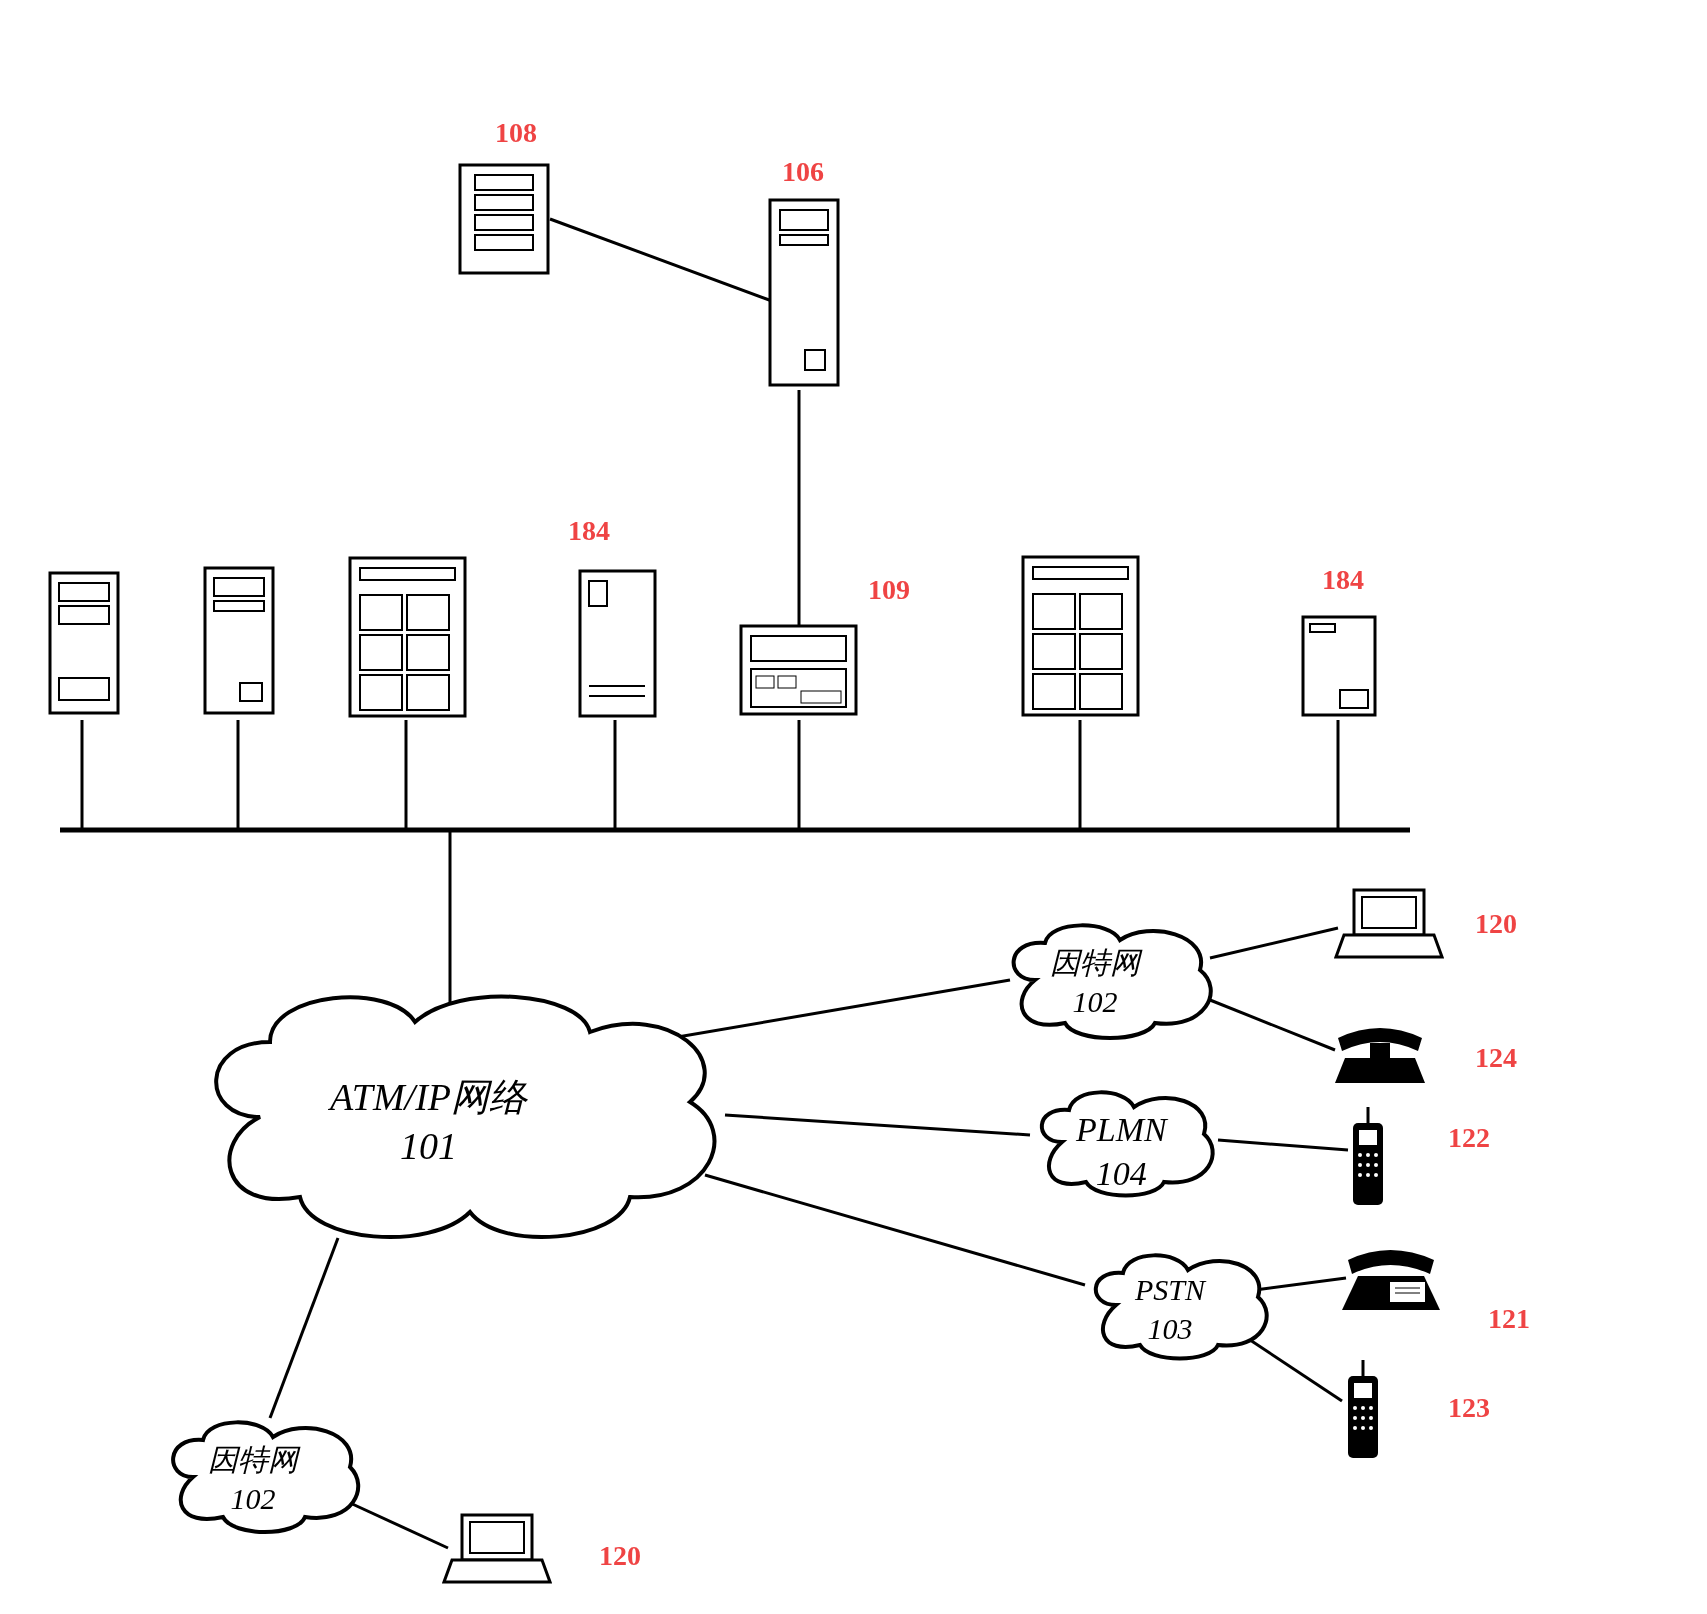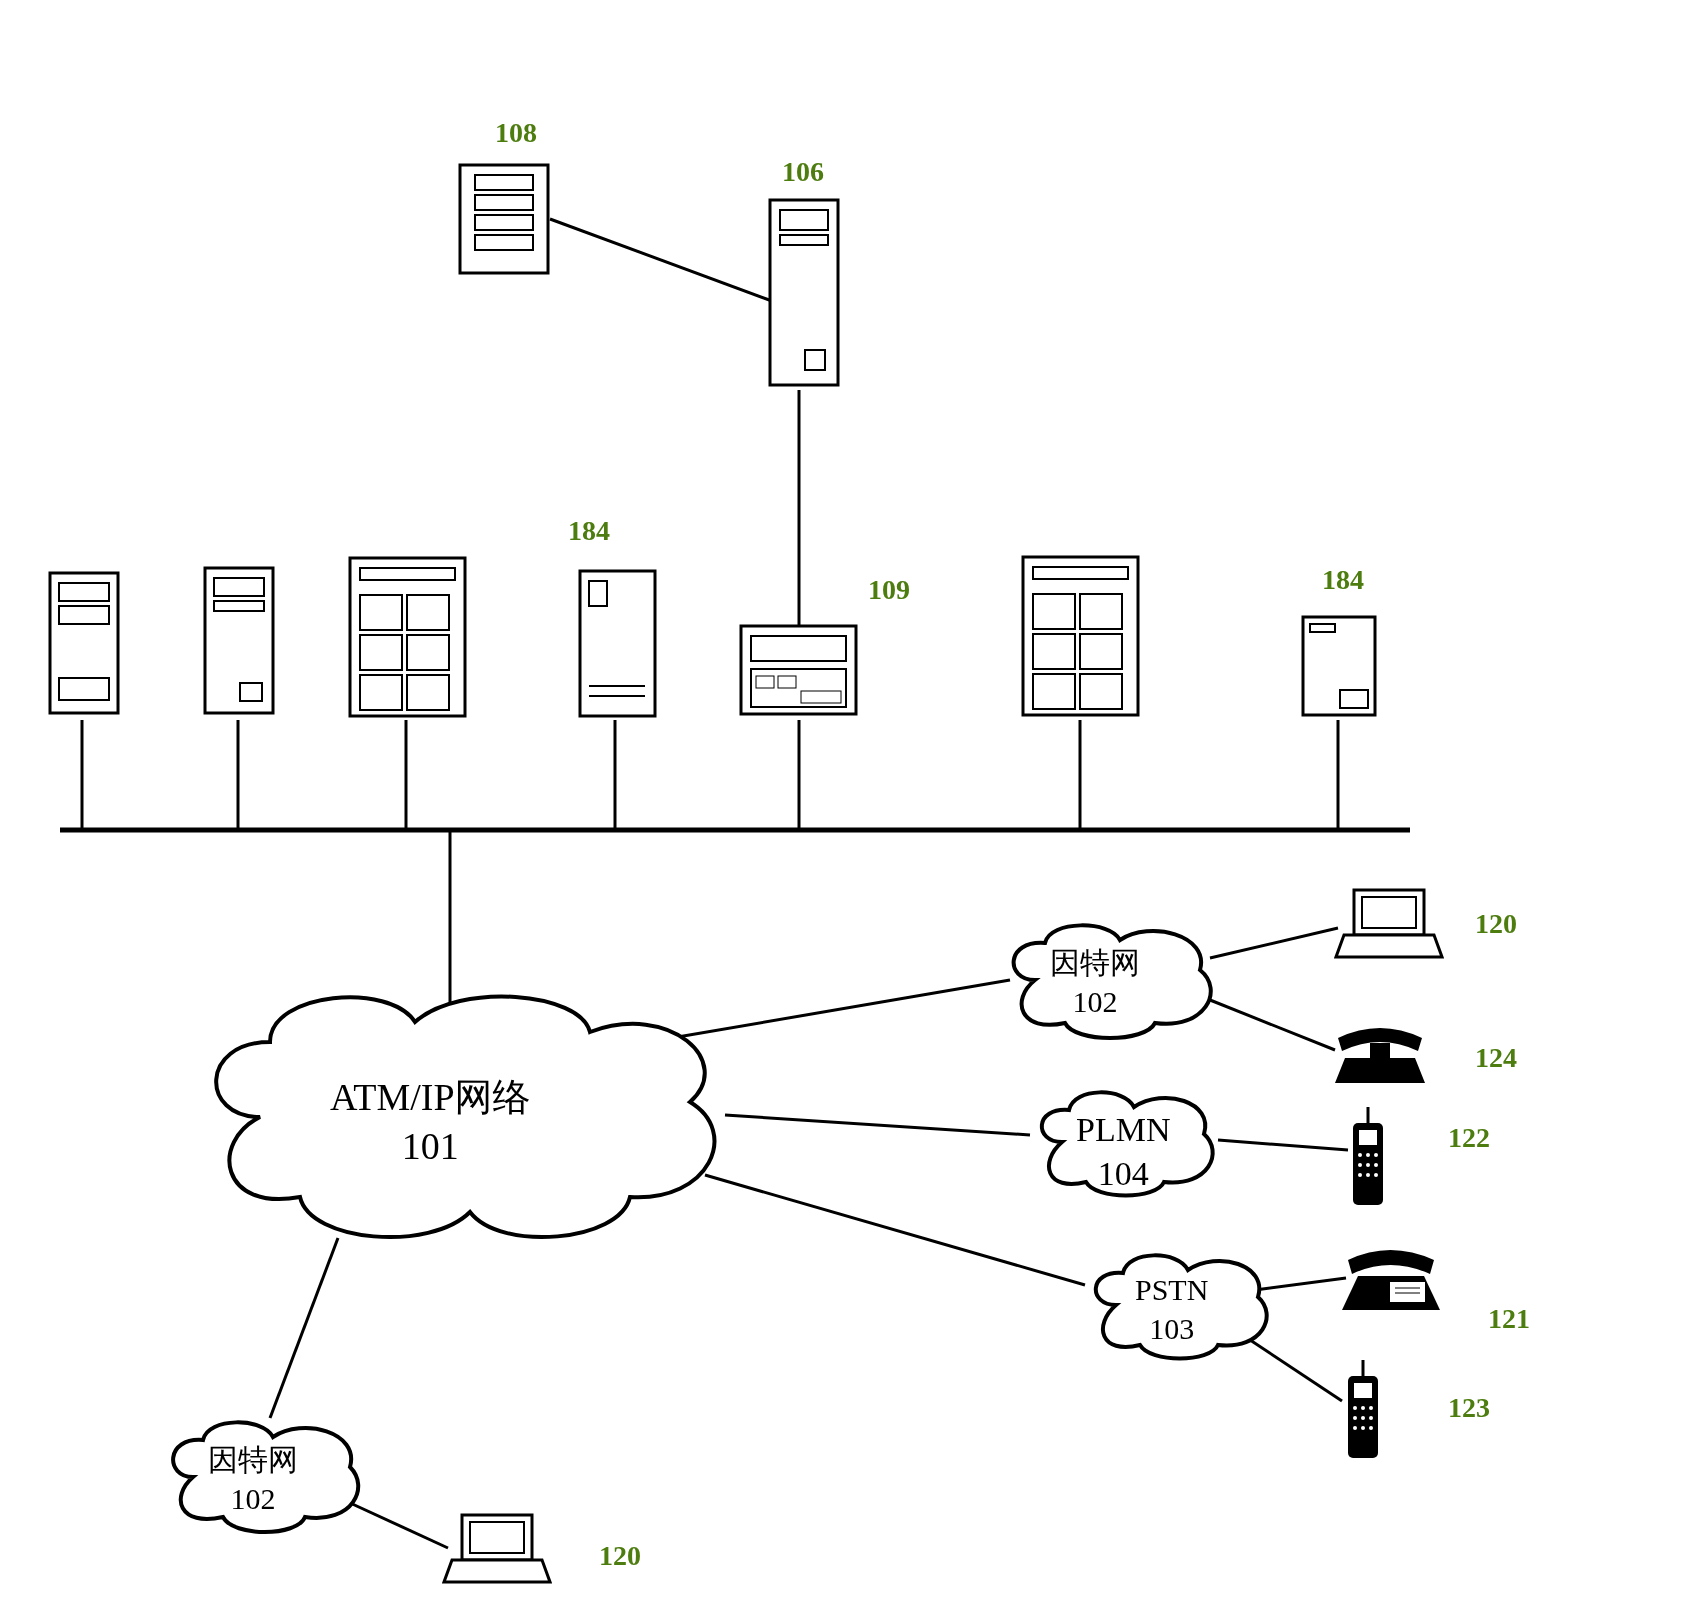--- a/index.html
+++ b/index.html
@@ -15,34 +15,35 @@
     .canvas {
       position: relative;
       width: 100%;
       height: 100%;
     }
     .label {
       position: absolute;
       font-size: 28px;
       font-weight: bold;
       text-align: center;
-      color: #4d7c0f;
+      color: #ef4444;
     }
     .device {
       position: absolute;
     }
     .device svg { display: block; }
     .cloud {
       position: absolute;
     }
     .cloud-text {
       position: absolute;
       font-size: 34px;
       text-align: center;
       line-height: 1.3;
+      font-style: italic;
     }
     svg.overlay {
       position: absolute;
       top: 0; left: 0;
       width: 1707px;
       height: 1614px;
       pointer-events: none;
     }
   </style>
 </head>

